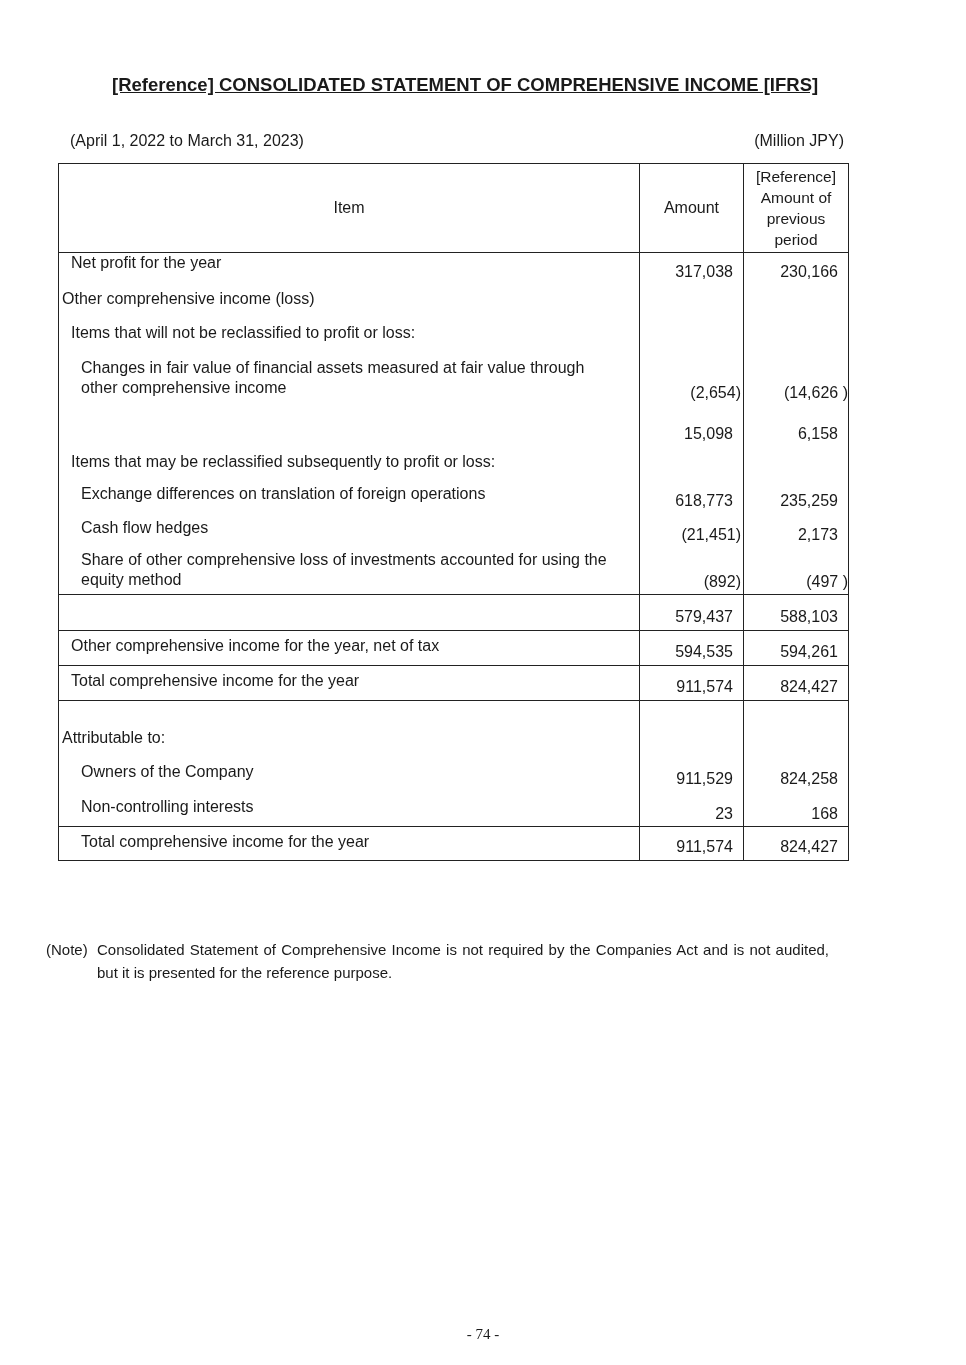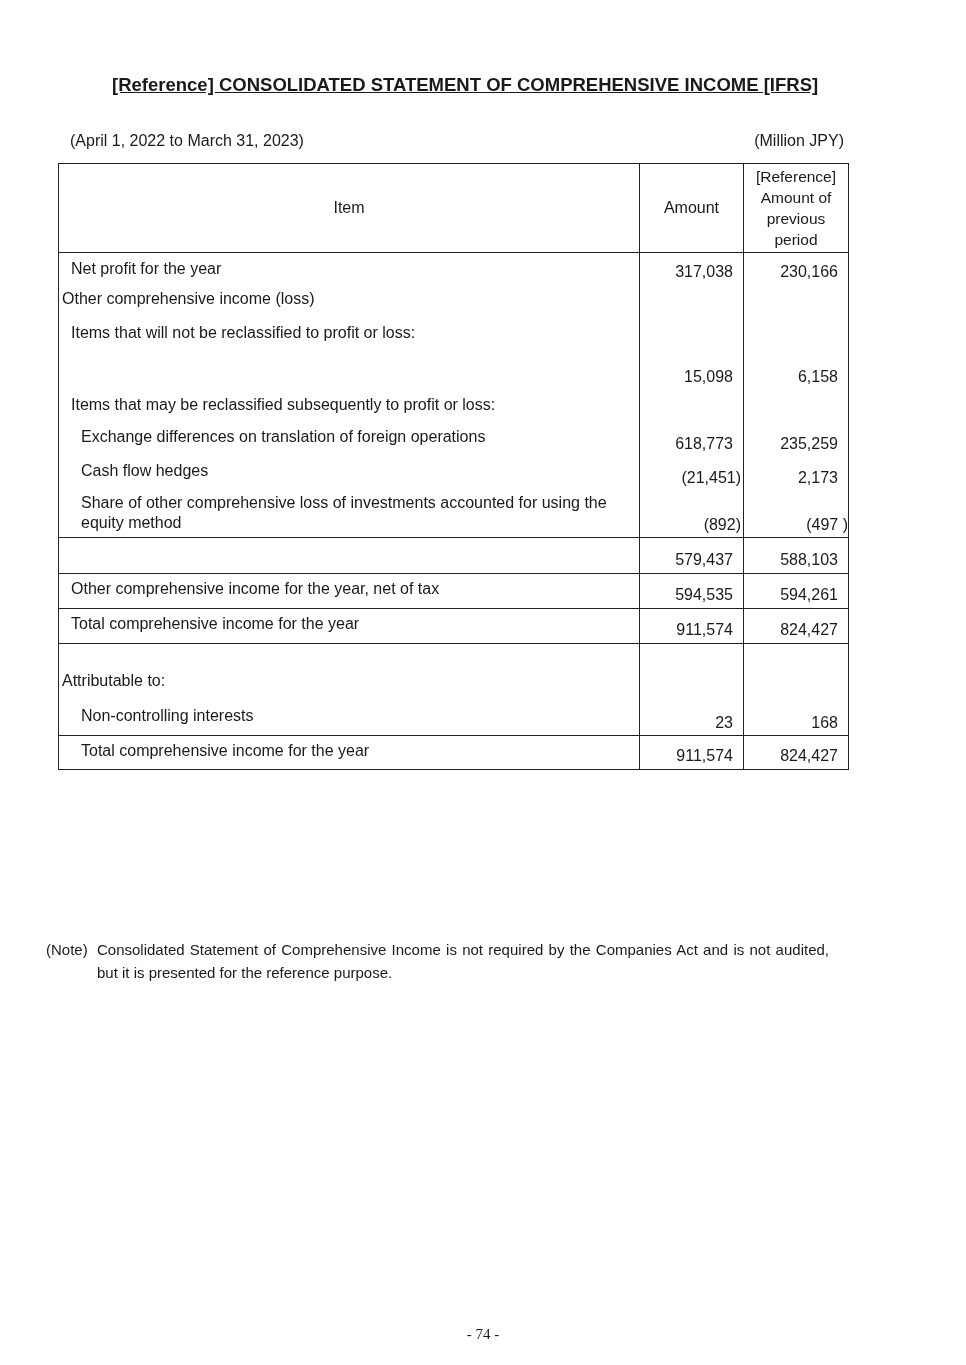--- a/index.html
+++ b/index.html
@@ -38,21 +38,21 @@
 
 <table class="stmt">
   <tbody>
       <tr class="hdr">
     <th class="c-item">Item</th>
     <th class="c-amt">Amount</th>
     <th class="c-prev">[Reference] Amount of previous period</th>
   </tr>
 
   <tr style="height:31px">
-    <td class="c-item i1" style="padding-top:6px">
+    <td class="c-item i1" style="padding-top:0">
           <span class="item-text">Net profit for the year</span>
         </td>
     <td class="c-amt" style="padding-top:9px">
           <span class="num">317,038</span>
         </td>
     <td class="c-prev" style="padding-top:9px">
           <span class="num">230,166</span>
         </td>
   </tr>
 
@@ -65,20 +65,31 @@
   </tr>
 
   <tr style="height:36px">
     <td class="c-item i1" style="padding-top:5px">
           <span class="item-text">Items that will not be reclassified to profit or loss:</span>
         </td>
     <td class="c-amt"></td>
         <td class="c-prev"></td>
   </tr>
 
+  <tr style="height:57px">
+    <td class="c-item i2" style="padding-top:4px;padding-right:20px">
+          <span class="item-text">Changes in fair value of financial assets measured at fair value through other comprehensive income</span>
+        </td>
+    <td class="c-amt" style="padding-top:29px;padding-right:2px !important">
+          <span class="num">(2,654)</span>
+        </td>
+    <td class="c-prev" style="padding-top:29px;padding-right:0 !important">
+          <span class="num">(14,626 )</span>
+        </td>
+  </tr>
 
 
   <tr style="height:35px">
     <td class="c-item i1">
           <span class="item-text"></span>
         </td>
     <td class="c-amt" style="padding-top:13px">
           <span class="num">15,098</span>
         </td>
     <td class="c-prev" style="padding-top:13px">
@@ -168,20 +179,31 @@
   </tr>
 
   <tr style="height:59px">
     <td class="c-item i0" style="padding-top:27px">
           <span class="item-text">Attributable to:</span>
         </td>
     <td class="c-amt"></td>
         <td class="c-prev"></td>
   </tr>
 
+  <tr style="height:34px">
+    <td class="c-item i2" style="padding-top:2px">
+          <span class="item-text">Owners of the Company</span>
+        </td>
+    <td class="c-amt" style="padding-top:9px">
+          <span class="num">911,529</span>
+        </td>
+    <td class="c-prev" style="padding-top:9px">
+          <span class="num">824,258</span>
+        </td>
+  </tr>
 
   <tr class="bb" style="height:33px">
     <td class="c-item i2" style="padding-top:3px">
           <span class="item-text">Non-controlling interests</span>
         </td>
     <td class="c-amt" style="padding-top:10px">
           <span class="num">23</span>
         </td>
     <td class="c-prev" style="padding-top:10px">
           <span class="num">168</span>

